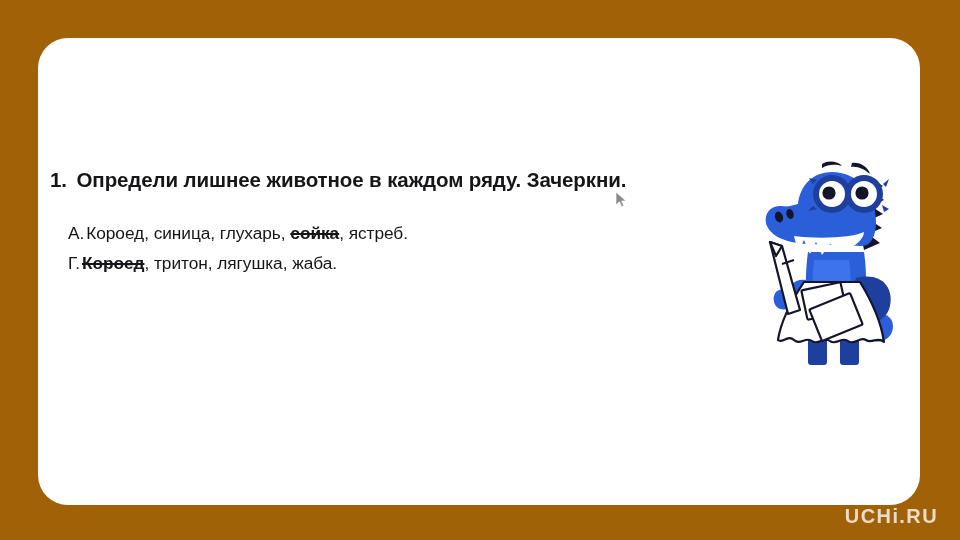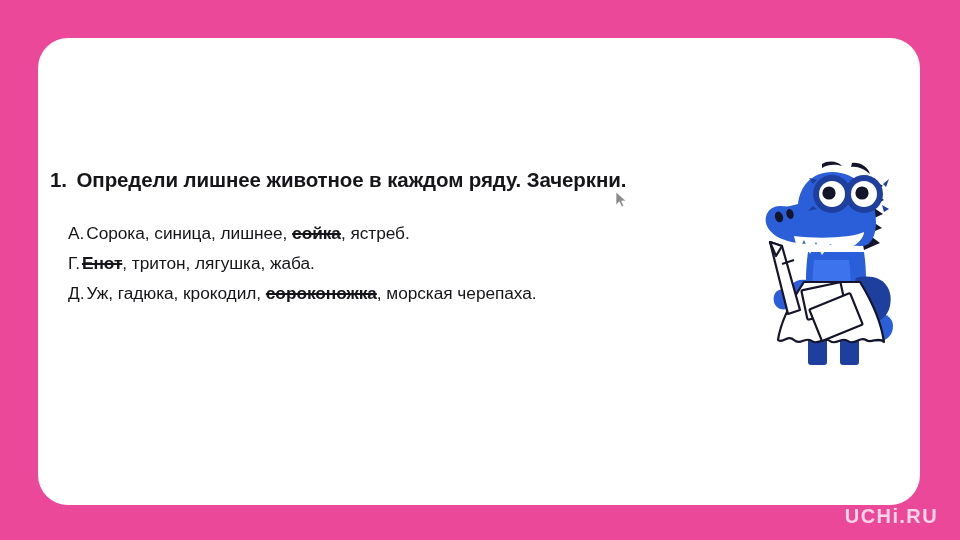--- a/index.html
+++ b/index.html
@@ -11,21 +11,21 @@
     width: 960px;
     height: 540px;
     overflow: hidden;
     font-family: "Liberation Sans", sans-serif;
     background: #ddd9f5;
   }
   #slide {
     position: relative;
     width: 960px;
     height: 540px;
-    background: #ec4899;
+    background: #a16207;
   }
   
   #card {
     position: absolute;
     left: 38px;
     top: 38px;
     width: 882px;
     height: 467px;
     background: #ffffff;
     border-radius: 30px;
@@ -101,23 +101,22 @@
 <div id="slide">
 
   <div id="card"></div>
 
   <div id="task-heading">
     <span class="num">1.</span>
     <span>Определи лишнее животное в каждом ряду. Зачеркни.</span>
   </div>
 
   <div id="rows">
-      <div class="row"><span class="label">А.</span><span>Сорока, синица, лишнее, </span><span class="strike">сойка</span><span>, ястреб.</span></div>
-      <div class="row"><span class="label">Г.</span><span class="strike">Енот</span><span>, тритон, лягушка, жаба.</span></div>
-      <div class="row"><span class="label">Д.</span><span>Уж, гадюка, крокодил, </span><span class="strike">сороконожка</span><span>, морская черепаха.</span></div>
+      <div class="row"><span class="label">А.</span><span>Короед, синица, глухарь, </span><span class="strike">сойка</span><span>, ястреб.</span></div>
+      <div class="row"><span class="label">Г.</span><span class="strike">Короед</span><span>, тритон, лягушка, жаба.</span></div>
     </div>
 
   <svg id="cursor" viewBox="0 0 14 18" style="left: 615px; top: 191px;">
     <path d="M1 1 L1 14 L4.4 10.8 L6.6 15.8 L8.8 14.8 L6.6 10 L11 10 Z" fill="#2b2b33" stroke="#ffffff" stroke-width="0.7"></path>
   </svg>
 
   <div id="logo">UCHi.RU</div>
 
   <svg id="mascot" viewBox="0 0 160 205">
     <g>

